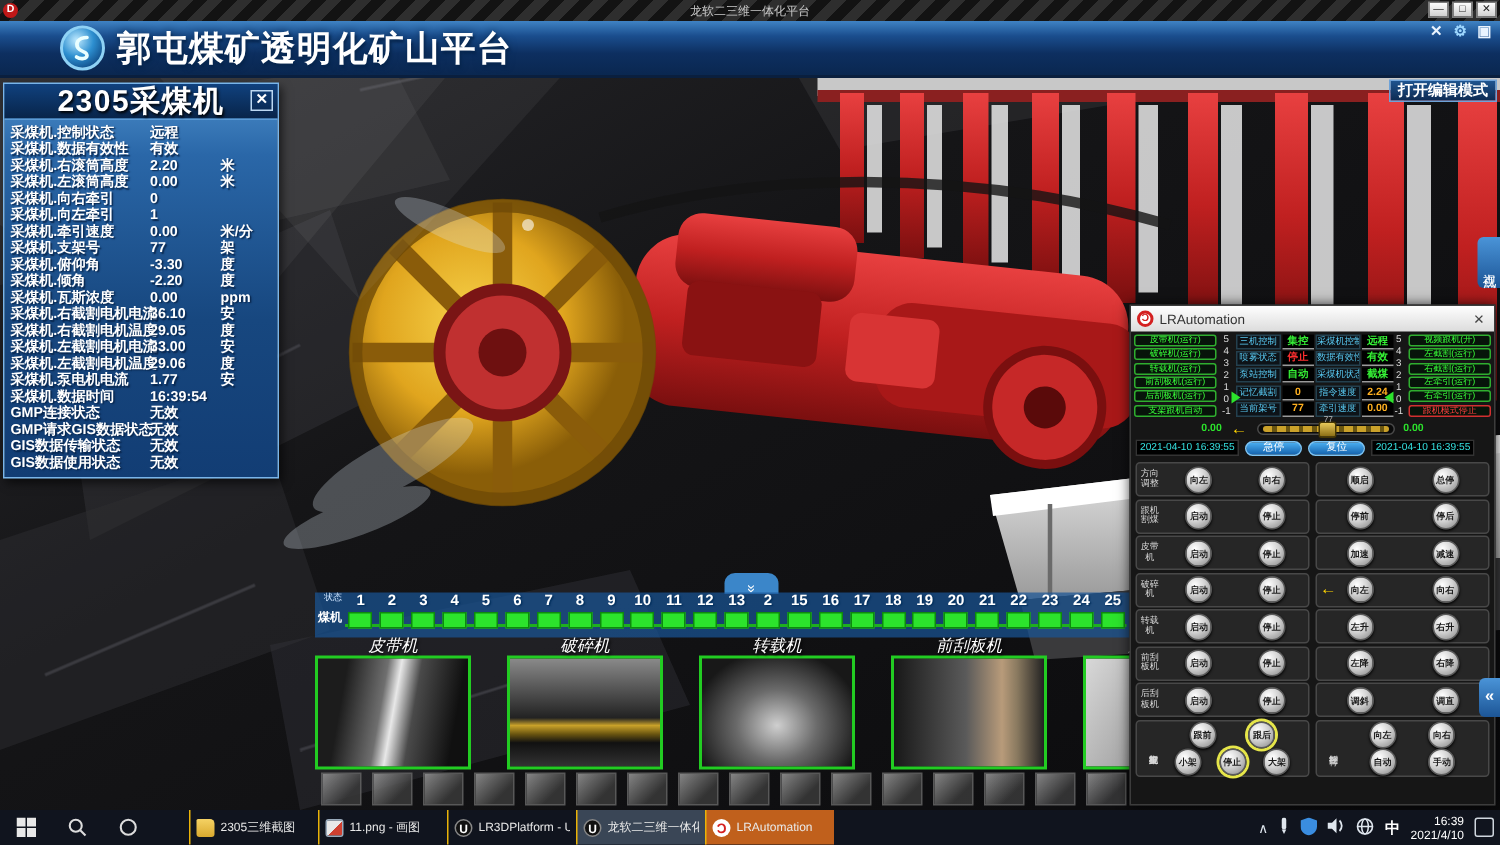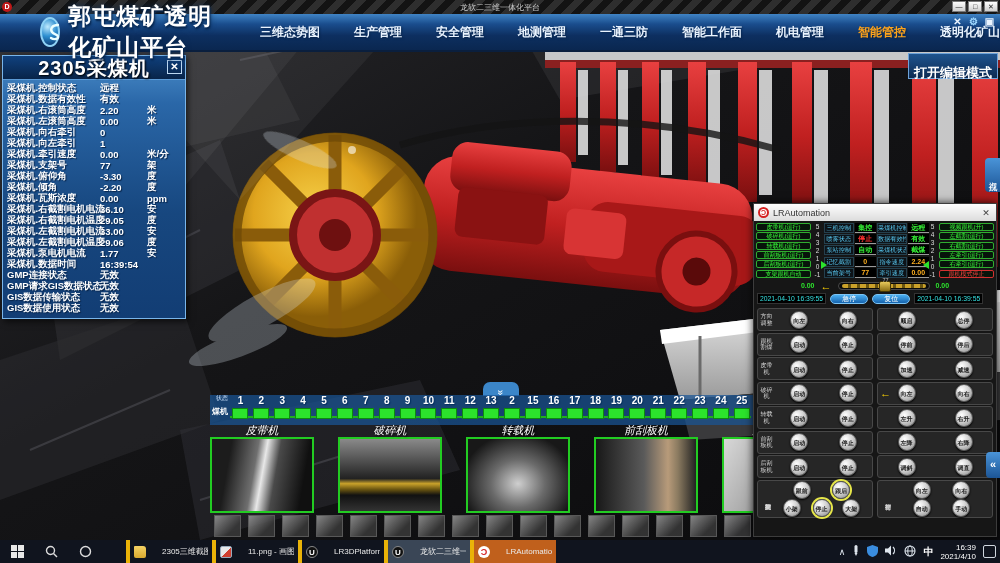--- a/index.html
+++ b/index.html
@@ -31,23 +31,23 @@
   .brand-text { font-size:23px; font-weight:bold; color:#ffffff; margin-left:8px;
     letter-spacing:1px; text-shadow:0 0 6px #0a2c55, 1px 2px 2px #06234a; }
   .nav-items { display:flex; margin-left:28px; gap:34px; }
   .nav-item { font-size:12px; font-weight:bold; color:#eaf4ff; cursor:pointer;
     text-shadow:1px 1px 2px #06234a; white-space:nowrap; }
   .nav-item.active { color:#ffa41b; }
   .nav-tools { position:absolute; right:4px; top:2px; display:flex; gap:3px; }
   .nav-tool { width:13px; height:12px; color:#eaf4ff; font-size:10px; line-height:12px;
     text-align:center; font-weight:bold; }
   .nav-tool.gear { color:#9fd8ff; }
-  .edit-btn { position:absolute; right:2px; top:53px; z-index:60; height:15px; padding:12px 5px;
+  .edit-btn { position:absolute; right:2px; top:53px; z-index:60; height:15px; padding:0 5px;
     background:linear-gradient(#1e548f,#0d2a52); border:1px solid #6ea2d8; color:#fff;
-    font-size:13px; font-weight:bold; line-height:13px; }
+    font-size:10px; font-weight:bold; line-height:13px; }
 
   
   .scene { position:absolute; left:0; top:0; width:1000px; height:563px; z-index:0; }
 
   
   .left-panel { position:absolute; left:2px; top:55px; width:184px; z-index:30;
     background:linear-gradient(180deg,#4b8ecb 0%,#2a67a8 18%,#17477f 60%,#123d74 100%);
     border:1px solid #79b5ea; box-shadow:2px 3px 6px rgba(0,0,0,.6); }
   .lp-header { height:24px; background:linear-gradient(#10417e,#082449);
     border-bottom:1px solid #5c9bd6; position:relative; text-align:center; }
@@ -172,22 +172,22 @@
     writing-mode:vertical-rl; text-orientation:upright; text-align:center; line-height:15px; }
   .collapse-btn { position:absolute; right:0; top:452px; width:14px; height:26px; z-index:45;
     background:linear-gradient(#4a94d8,#1c5596); border-radius:4px 0 0 4px; color:#fff;
     font-size:11px; line-height:24px; text-align:center; font-weight:bold; }
 
   
   .taskbar { position:absolute; left:0; top:540px; width:1000px; height:23px; z-index:70;
     background:#10141e; display:flex; align-items:stretch; }
   .tk-icon { width:34px; display:flex; align-items:center; justify-content:center; color:#e8e8e8; }
   .tk-apps { display:flex; margin-left:24px; }
-  .tk-app { width:86px; display:flex; align-items:center; gap:16px; padding:0 4px;
-    border-left:4px solid #eab308; }
+  .tk-app { width:86px; display:flex; align-items:center; gap:4px; padding:0 4px;
+    border-left:1px solid #eab308; }
   .tk-app.active { background:#3a4656; }
   .tk-app.orange { background:#c0601c; }
   .tk-app-label { font-size:8px; color:#e8e8e8; white-space:nowrap; overflow:hidden; } 
   .tray { margin-left:auto; display:flex; align-items:center; gap:7px; padding-right:4px; }
   .tray-ic { color:#dfe6ee; font-size:9px; }
   .tray-ime { color:#fff; font-size:10px; font-weight:bold; }
   .clock { text-align:right; color:#fff; font-size:8px; line-height:9px; }
   .notif { width:13px; height:13px; border:1px solid #cfd6de; border-radius:2px; }
 </style>
 </head>
@@ -315,40 +315,20 @@
 
 <div class="navbar">
   <div class="brand">
     <div class="brand-icon">
       <svg width="22" height="22" viewBox="0 0 22 22">
         <path d="M14,4 C8,4 6,8 8,11 C10,14 14,13 14,16 C14,18 10,19 7,17" stroke="#eaffff" stroke-width="2.4" fill="none" stroke-linecap="round"></path>
       </svg>
     </div>
     <div class="brand-text">郭屯煤矿透明化矿山平台</div>
   </div>
-  <div class="nav-items">
-
-      <div class="nav-item">三维态势图</div>
-
-      <div class="nav-item">生产管理</div>
-
-      <div class="nav-item">安全管理</div>
-
-      <div class="nav-item">地测管理</div>
-
-      <div class="nav-item">一通三防</div>
-
-      <div class="nav-item">智能工作面</div>
-
-      <div class="nav-item">机电管理</div>
-
-      <div class="nav-item active">智能管控</div>
-
-      <div class="nav-item">透明化矿山</div>
-    </div>
   <div class="nav-tools">
     <div class="nav-tool">✕</div>
     <div class="nav-tool gear">⚙</div>
     <div class="nav-tool">▣</div>
   </div>
 </div>
 <div class="edit-btn">打开编辑模式</div>
 
 <div class="left-panel">
   <div class="lp-header">

